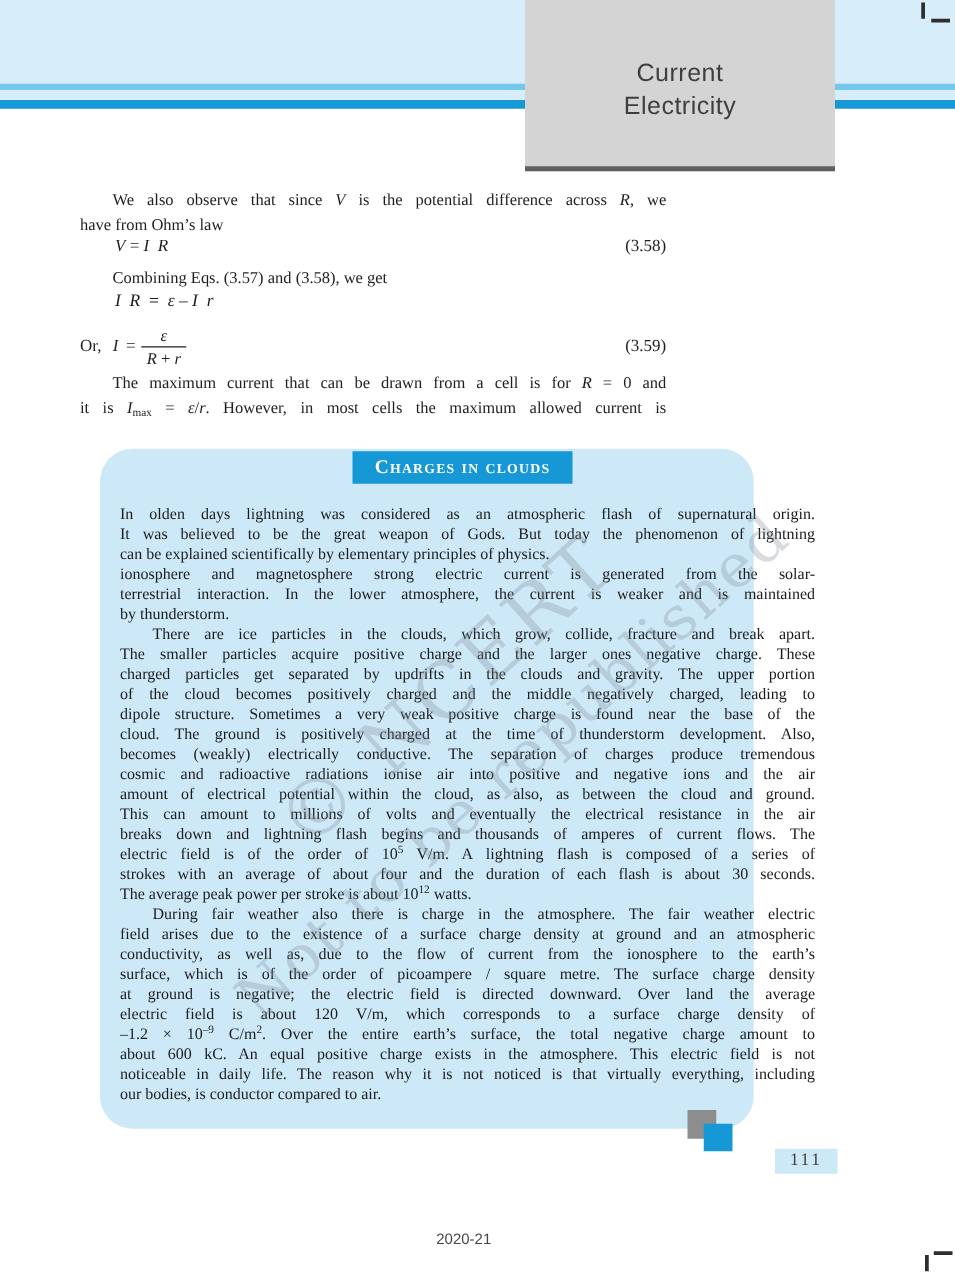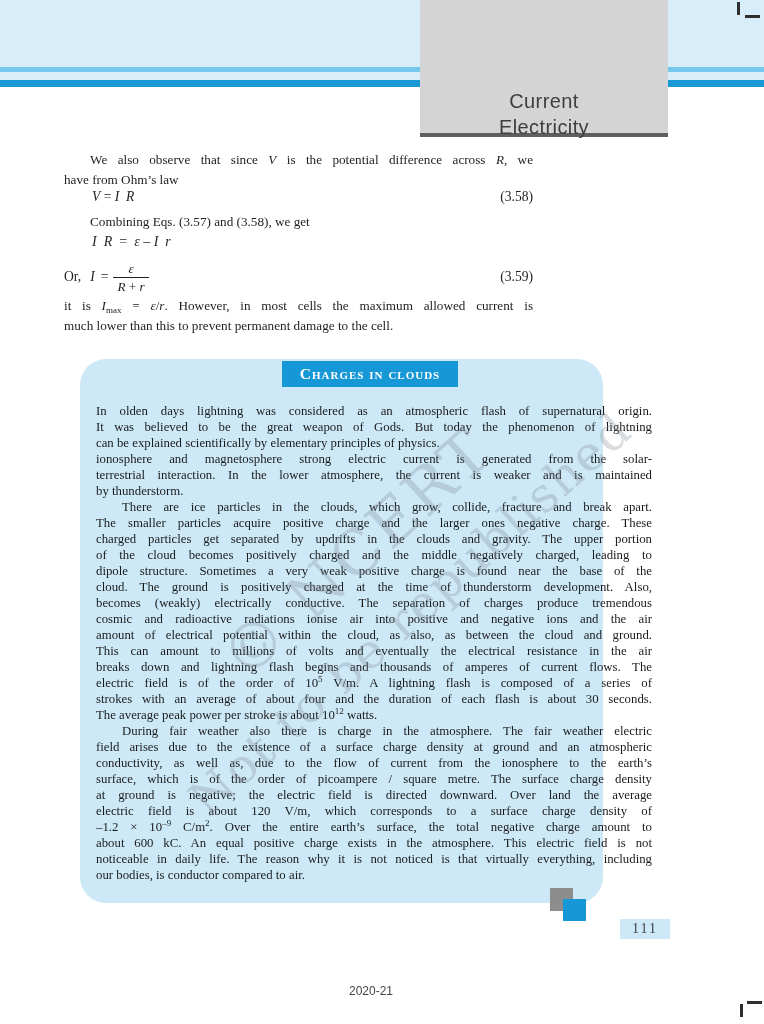--- a/index.html
+++ b/index.html
@@ -15,21 +15,21 @@
   }
 
   
   .band { position: absolute; left: 0; top: 0; width: 764px; height: 80px; background: #d7edf9; }
   .stripe { position: absolute; left: 0; width: 764px; }
   .stripe.light { top: 67px; height: 5px; background: #74c8ec; }
   .stripe.dark  { top: 80px; height: 7px; background: #1898d5; }
   .chapterbox {
     position: absolute; left: 420px; top: 0; width: 248px; height: 137px;
     background: #d4d4d4; border-bottom: 4px solid #5f5f5f; z-index: 2;
-    text-align: center; padding-top: 88px;
+    text-align: center; padding-top: 46px;
     font-family: "Liberation Sans", sans-serif;
     font-size: 20px; line-height: 26px; color: #3e3e3e; letter-spacing: 0.4px;
   }
 
   
   .cropmark { position: absolute; z-index: 6; }
   .cropmark span { position: absolute; background: #2e2e2e; }
   .cm-tr { left: 735px; top: 2px; width: 26px; height: 20px; }
   .cm-tr .v { left: 2px; top: 0; width: 3px; height: 13px; }
   .cm-tr .h { left: 10px; top: 13px; width: 15px; height: 3px; }
@@ -146,22 +146,22 @@
       <i class="var">I</i>
       <span class="equals">=</span>
       <span class="frac">
         <i class="num">ε</i>
         <span class="den"><i>R</i> + <i>r</i></span>
       </span>
       <span class="eqnum">(3.59)</span>
     </div>
 
     <div class="para p-top3">
+        <div class="tl j ind">The maximum current that can be drawn from a cell is for <i>R</i> = 0 and</div>
         <div class="tl j">it is <i>I</i><sub>max</sub> = <i>ε</i>/<i>r</i>. However, in most cells the maximum allowed current is</div>
-        <div class="tl">much lower than this to prevent permanent damage to the cell.</div>
       </div>
   </div>
 
   <div class="cloudbox">
     <div class="badge">Charges in clouds</div>
     <div class="boxtext">
       <div>
           <div class="tl j">In olden days lightning was considered as an atmospheric flash of supernatural origin.</div>
           <div class="tl j">It was believed to be the great weapon of Gods. But today the phenomenon of lightning</div>
           <div class="tl">can be explained scientifically by elementary principles of physics.</div>

